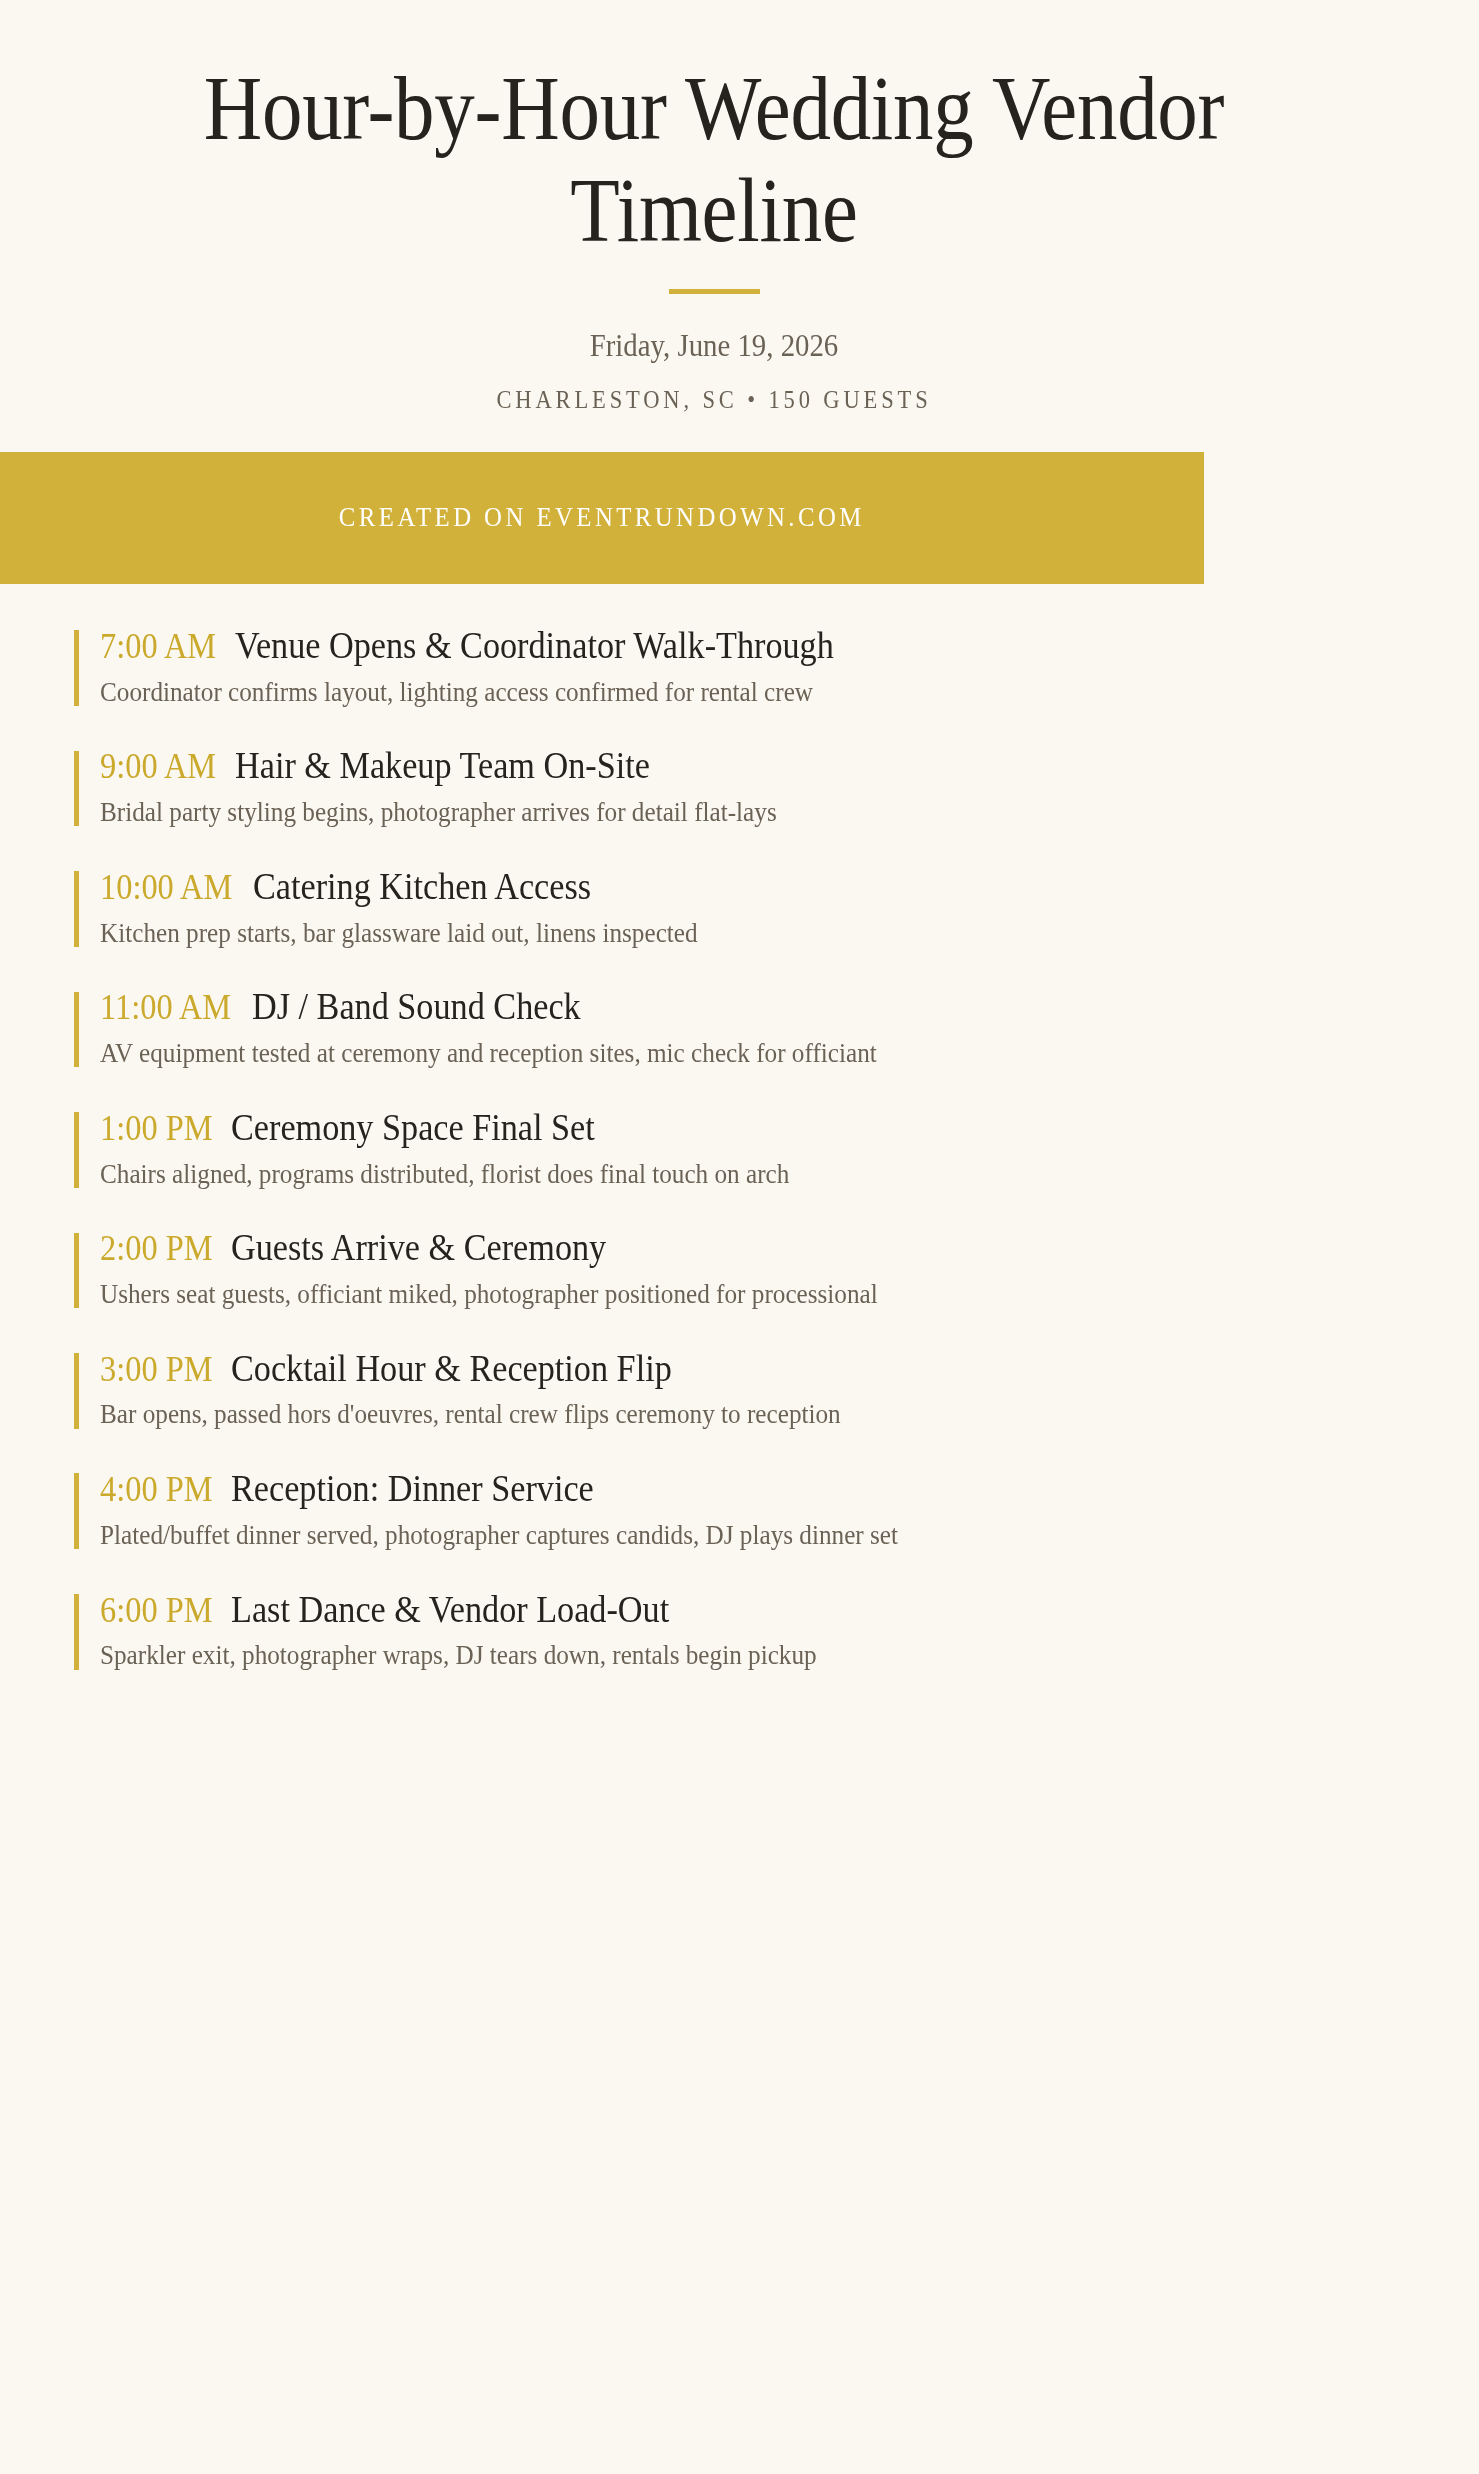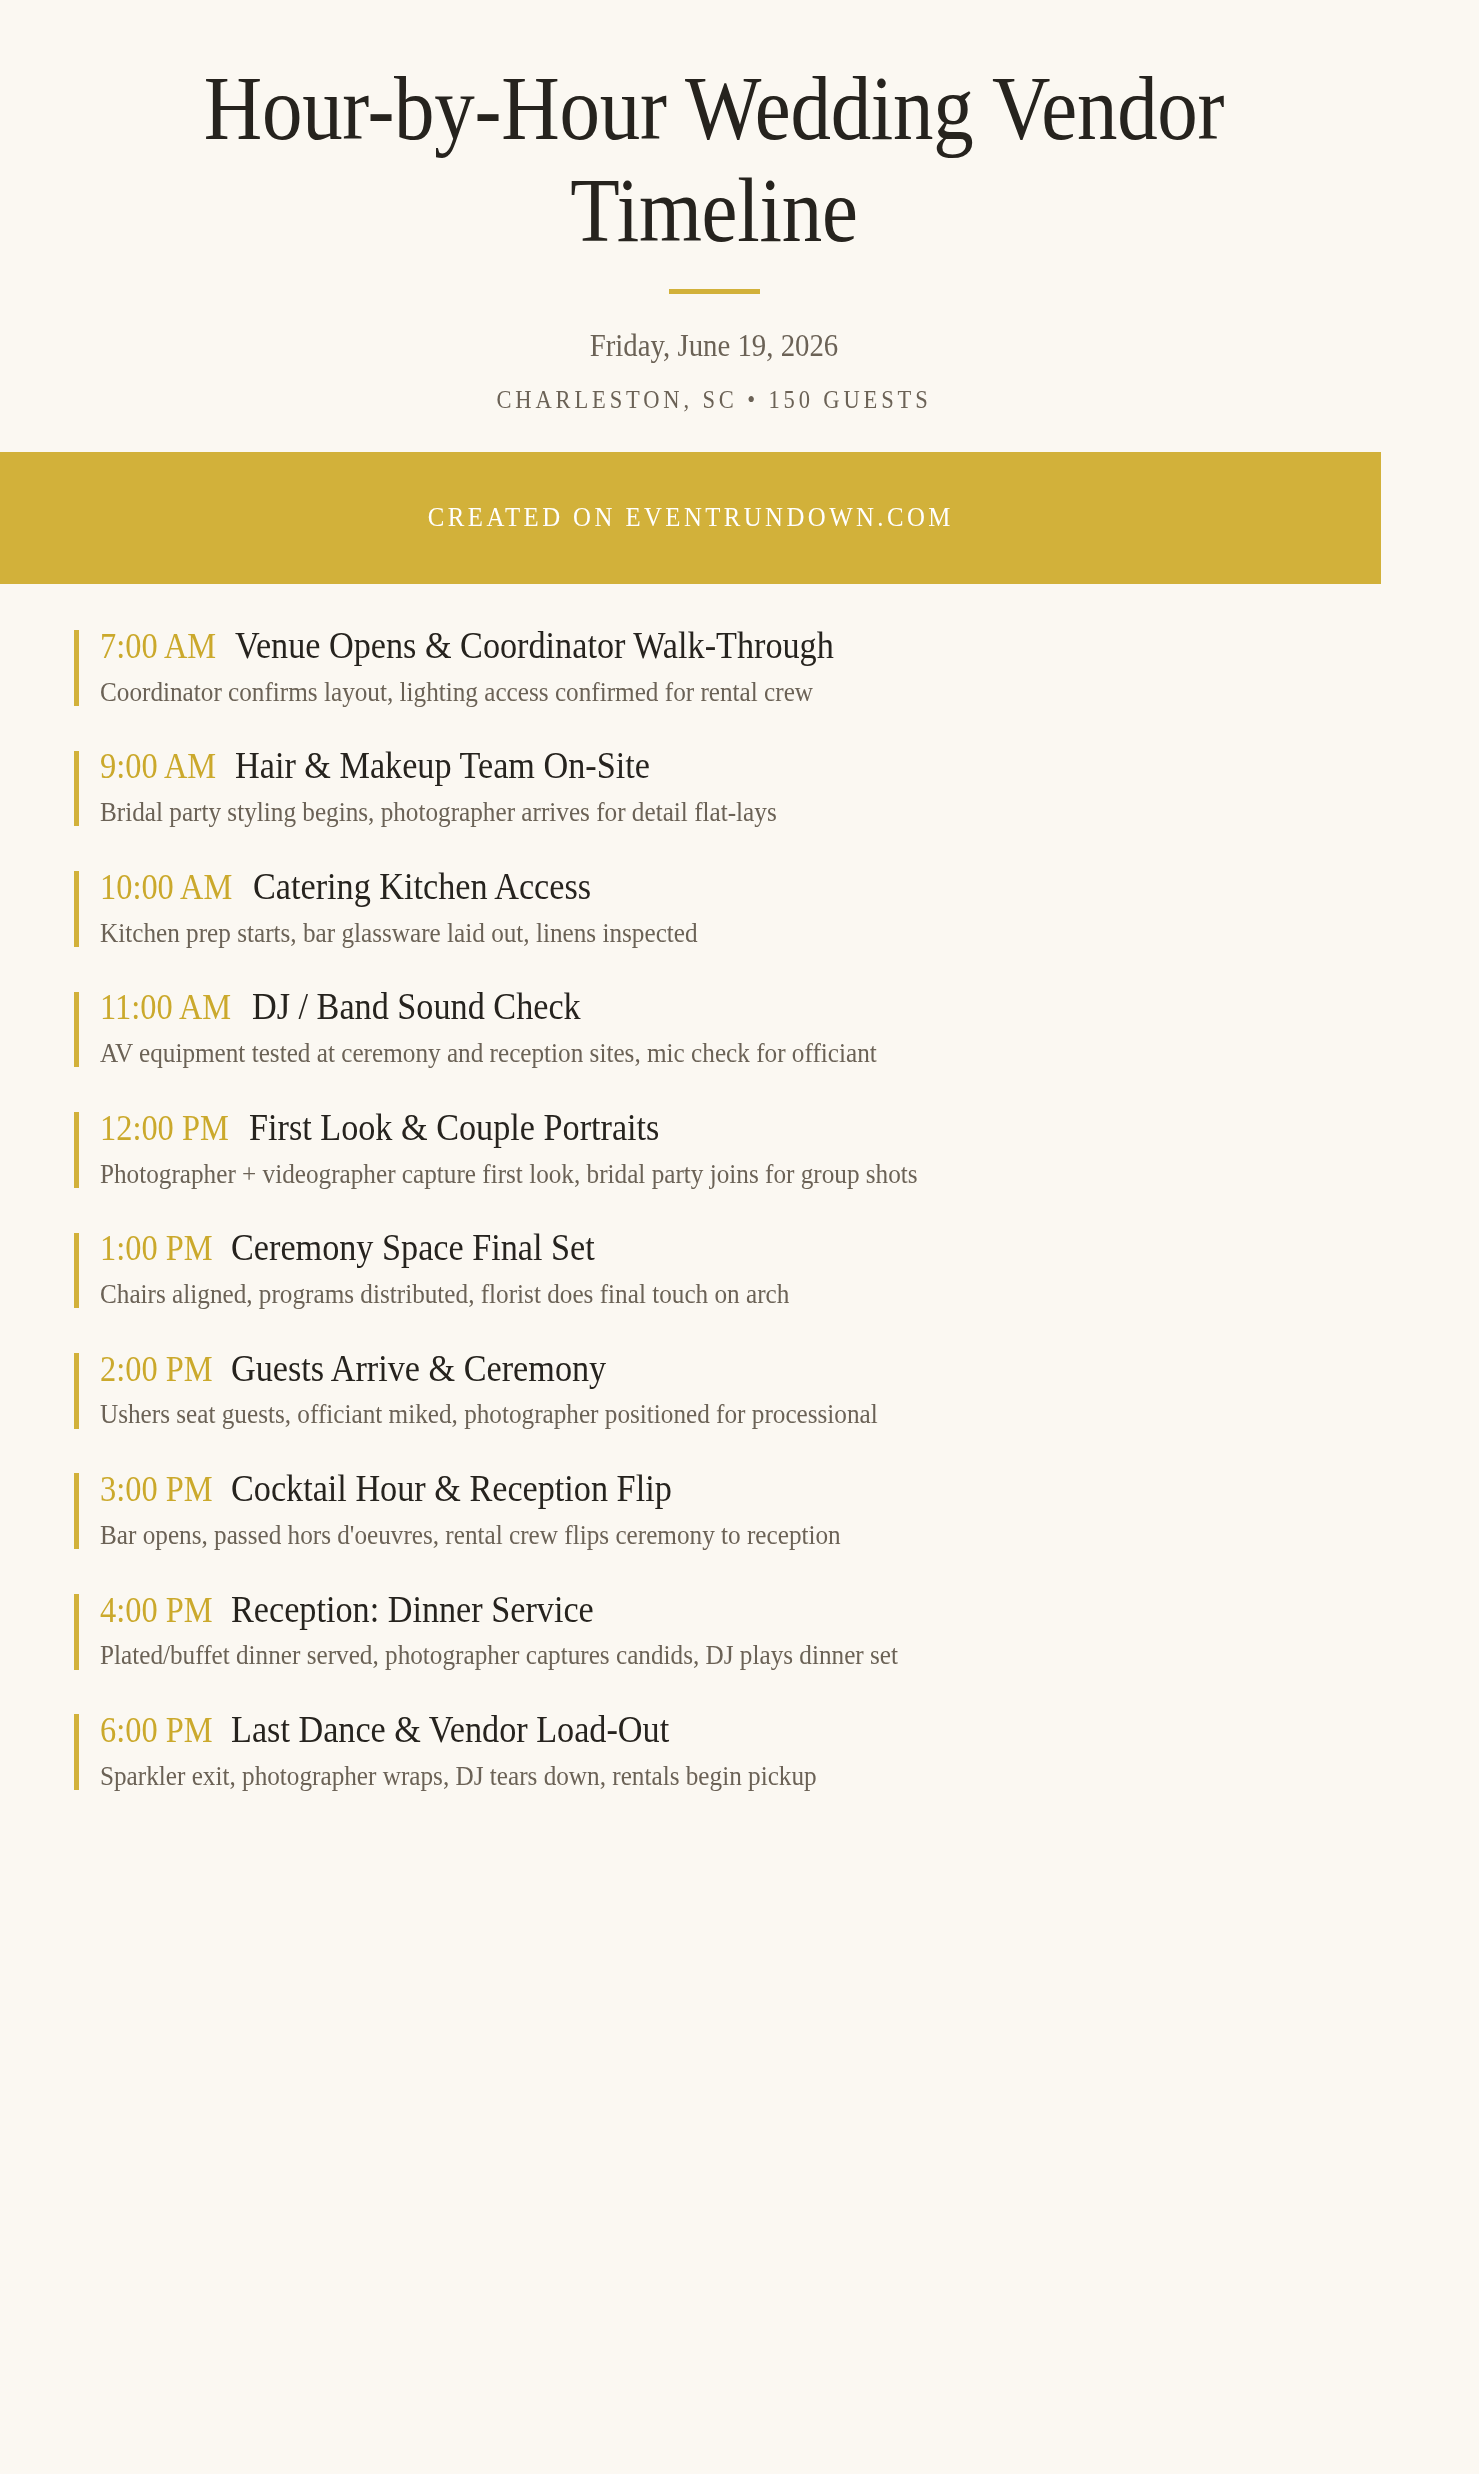--- a/index.html
+++ b/index.html
@@ -59,21 +59,21 @@
     line-height: 1.2;
     color: #6B6256;
     letter-spacing: 4.3px;
     margin: 21px 0 0 0;
     transform: scaleX(0.90);
   }
 
   
   .banner {
     margin-top: 37px;
-    width: 1381px;
+    width: 1204px;
     height: 132px;
     background: #D2B13A;
     display: flex;
     align-items: center;
     justify-content: center;
   }
   .banner-text {
     font-size: 27px;
     color: #FFFFFF;
     letter-spacing: 3.7px;
@@ -166,25 +166,20 @@
         <div class="entry-head"><span class="entry-time">10:00 AM</span><span class="entry-title">Catering Kitchen Access</span></div>
         <div class="entry-desc">Kitchen prep starts, bar glassware laid out, linens inspected</div>
       </div>
       <div class="timeline-entry">
         <div class="entry-rule"></div>
         <div class="entry-head"><span class="entry-time">11:00 AM</span><span class="entry-title">DJ / Band Sound Check</span></div>
         <div class="entry-desc">AV equipment tested at ceremony and reception sites, mic check for officiant</div>
       </div>
       <div class="timeline-entry">
         <div class="entry-rule"></div>
-        <div class="entry-head"><span class="entry-time">12:00 PM</span><span class="entry-title">First Look &amp; Couple Portraits</span></div>
-        <div class="entry-desc">Photographer + videographer capture first look, bridal party joins for group shots</div>
-      </div>
-      <div class="timeline-entry">
-        <div class="entry-rule"></div>
         <div class="entry-head"><span class="entry-time">1:00 PM</span><span class="entry-title">Ceremony Space Final Set</span></div>
         <div class="entry-desc">Chairs aligned, programs distributed, florist does final touch on arch</div>
       </div>
       <div class="timeline-entry">
         <div class="entry-rule"></div>
         <div class="entry-head"><span class="entry-time">2:00 PM</span><span class="entry-title">Guests Arrive &amp; Ceremony</span></div>
         <div class="entry-desc">Ushers seat guests, officiant miked, photographer positioned for processional</div>
       </div>
       <div class="timeline-entry">
         <div class="entry-rule"></div>

